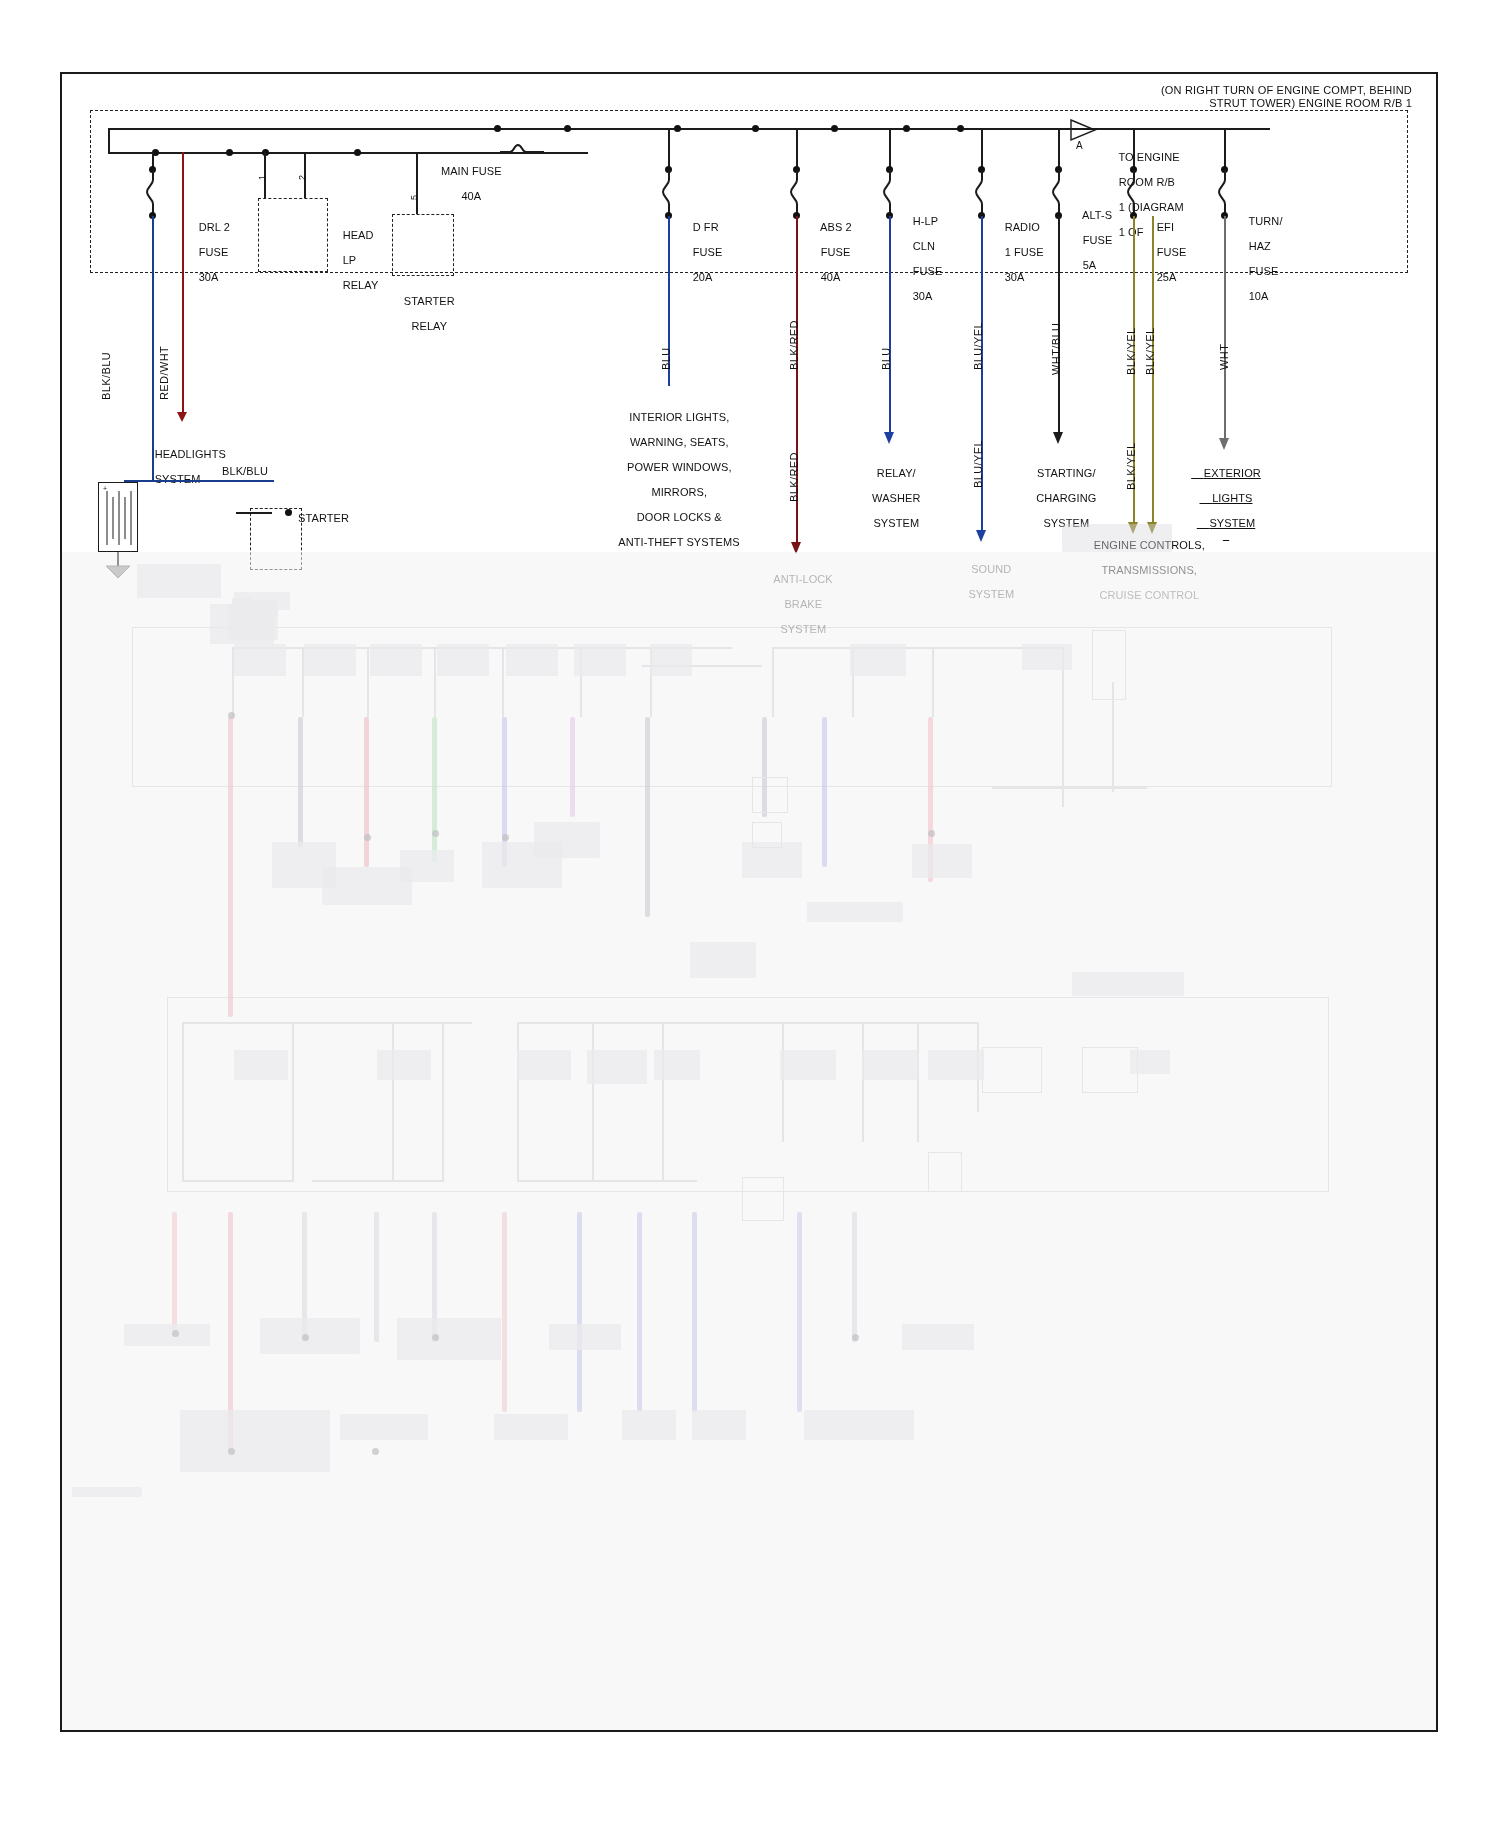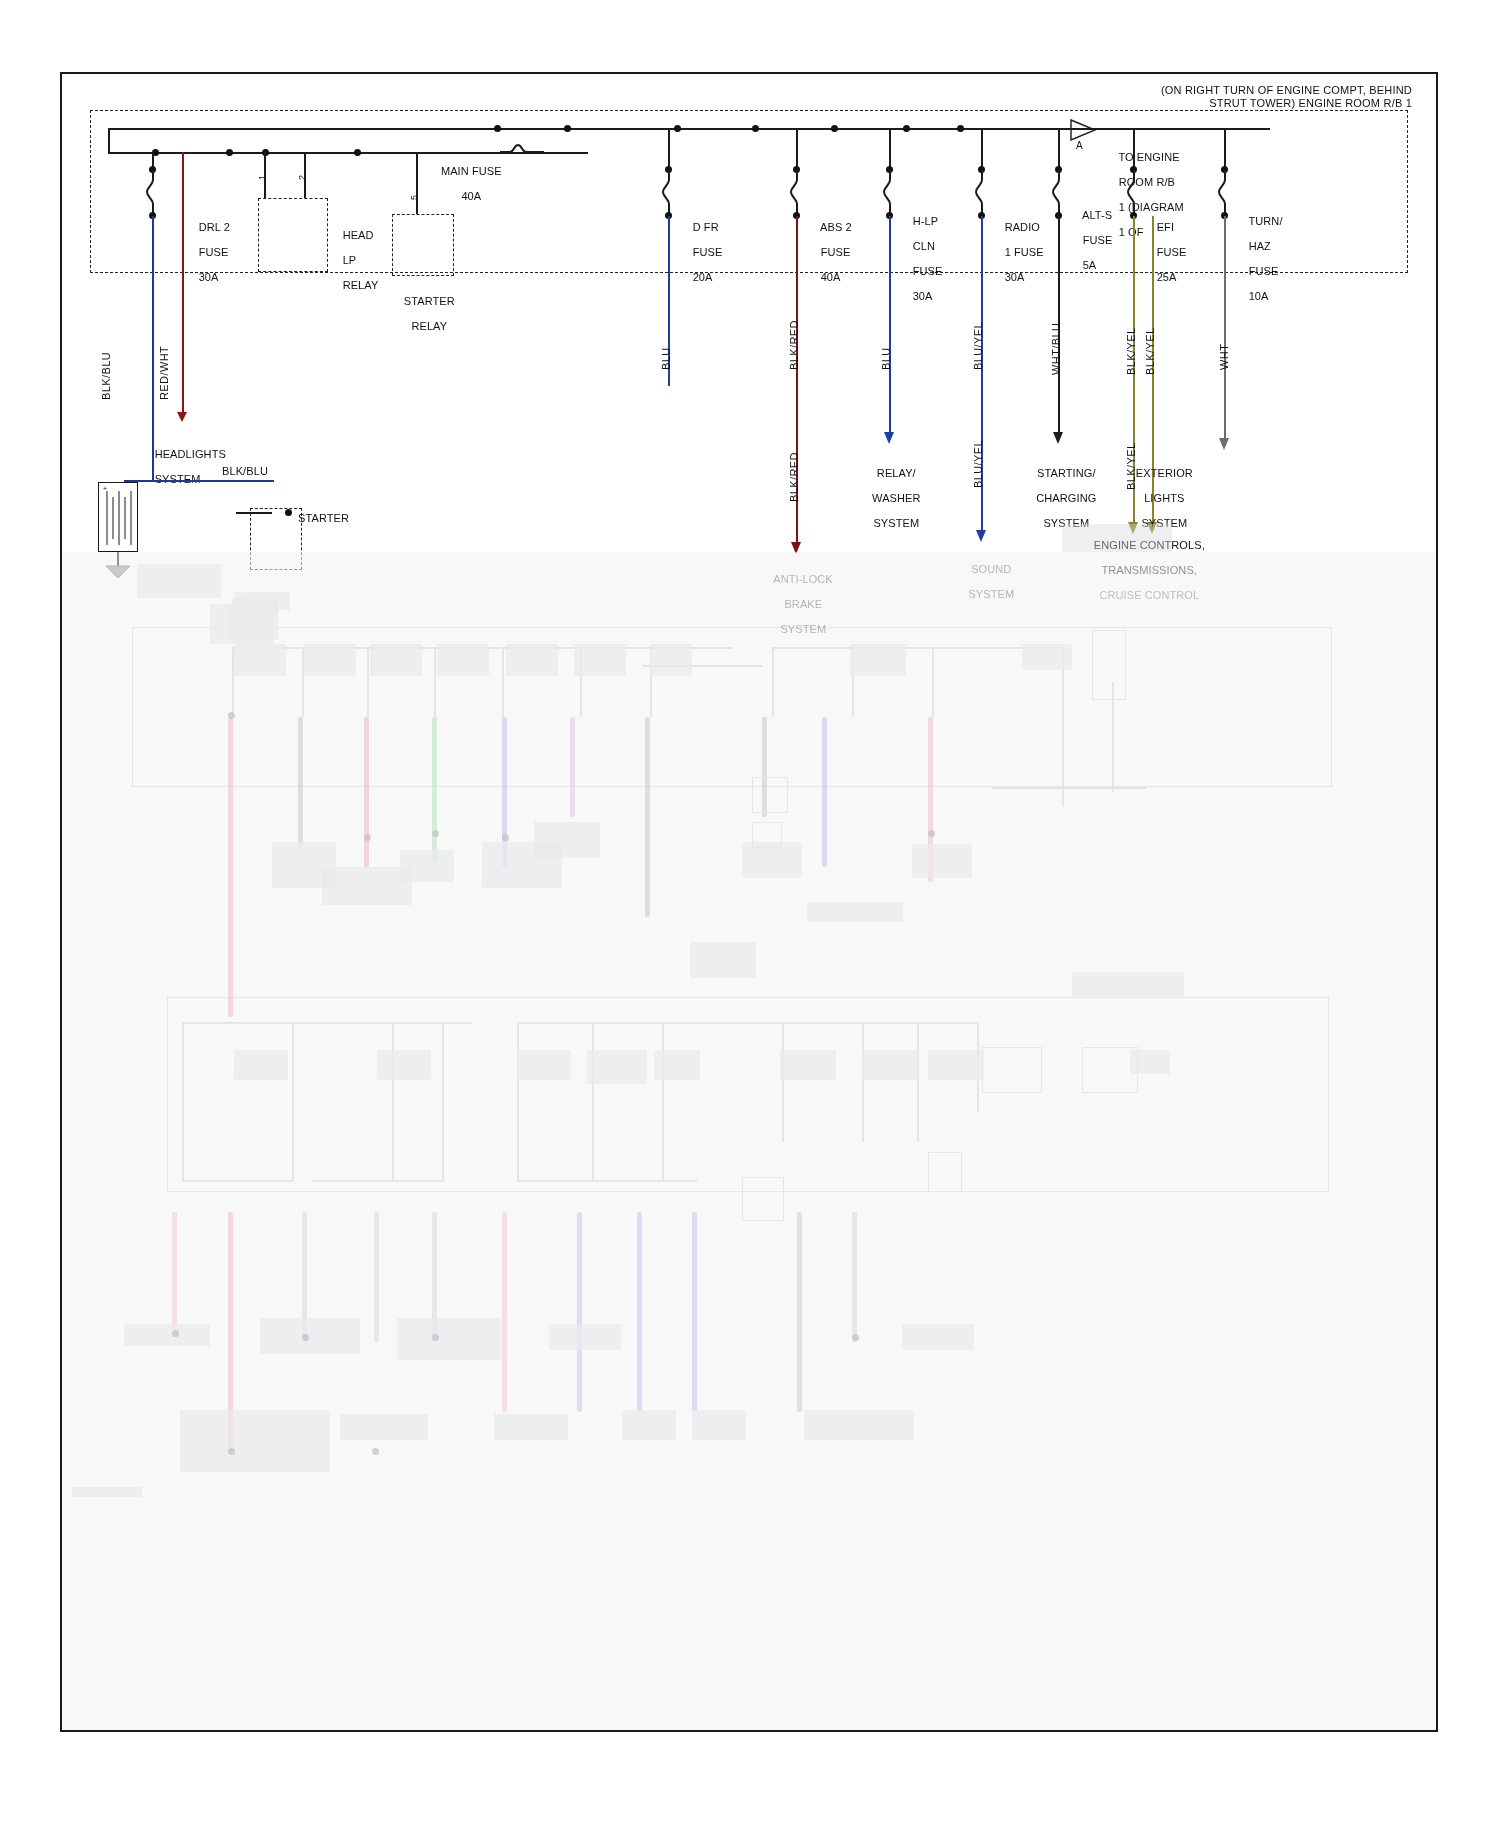--- a/index.html
+++ b/index.html
@@ -279,20 +279,28 @@
     </svg>
   </div>
   <div class="node" style="left:665px; top:212px;"></div>
   <div class="lbl" style="left:680px; top:208px;">
     <span>D FR</span><br>
     <span>FUSE</span><br>
     <span>20A</span>
   </div>
   <div class="wire-v" style="left:668px; top:216px; height:170px; background:#1c3fa0;"></div>
   <div class="vlabel" style="left:660px; top:370px;">BLU</div>
+  <div class="lbl c" style="left:588px; top:398px; width:170px;">
+    <span>INTERIOR LIGHTS,</span><br>
+    <span>WARNING, SEATS,</span><br>
+    <span>POWER WINDOWS,</span><br>
+    <span>MIRRORS,</span><br>
+    <span>DOOR LOCKS &amp;</span><br>
+    <span>ANTI-THEFT SYSTEMS</span>
+  </div>
 
   <div class="wire-v" style="left:796px; top:128px; height:42px;"></div>
   <div class="node" style="left:793px; top:166px;"></div>
   <div style="position:absolute;left:790px;top:170px;width:16px;height:44px;">
     <svg width="16" height="44" viewBox="0 0 16 44">
       <path d="M7 0 L7 10 C7 15 1 17 1 22 C1 27 7 29 7 34 L7 44" fill="none" stroke="#1b1b1b" stroke-width="2"></path>
     </svg>
   </div>
   <div class="node" style="left:793px; top:212px;"></div>
   <div class="lbl" style="left:808px; top:208px;">
@@ -415,21 +423,21 @@
   <div class="node" style="left:1221px; top:212px;"></div>
   <div class="lbl" style="left:1236px; top:202px;">
     <span>TURN/</span><br>
     <span>HAZ</span><br>
     <span>FUSE</span><br>
     <span>10A</span>
   </div>
   <div class="wire-v" style="left:1224px; top:216px; height:226px; background:#6e6e6e;"></div>
   <div class="arrow-down" style="left:1219px; top:438px; border-top:12px solid #6e6e6e;"></div>
   <div class="vlabel" style="left:1218px; top:370px;">WHT</div>
-  <div class="lbl c" style="left:1110px; top:454px; width:96px;">
+  <div class="lbl c" style="left:1178px; top:454px; width:96px;text-decoration:underline;">
     <span>EXTERIOR</span><br>
     <span>LIGHTS</span><br>
     <span>SYSTEM</span>
   </div>
 
   <div class="faded-region">
 
     <div class="fbox" style="left:70px; top:75px; width:1200px; height:160px;"></div>
     <div class="fbox" style="left:105px; top:445px; width:1162px; height:195px;"></div>
 

